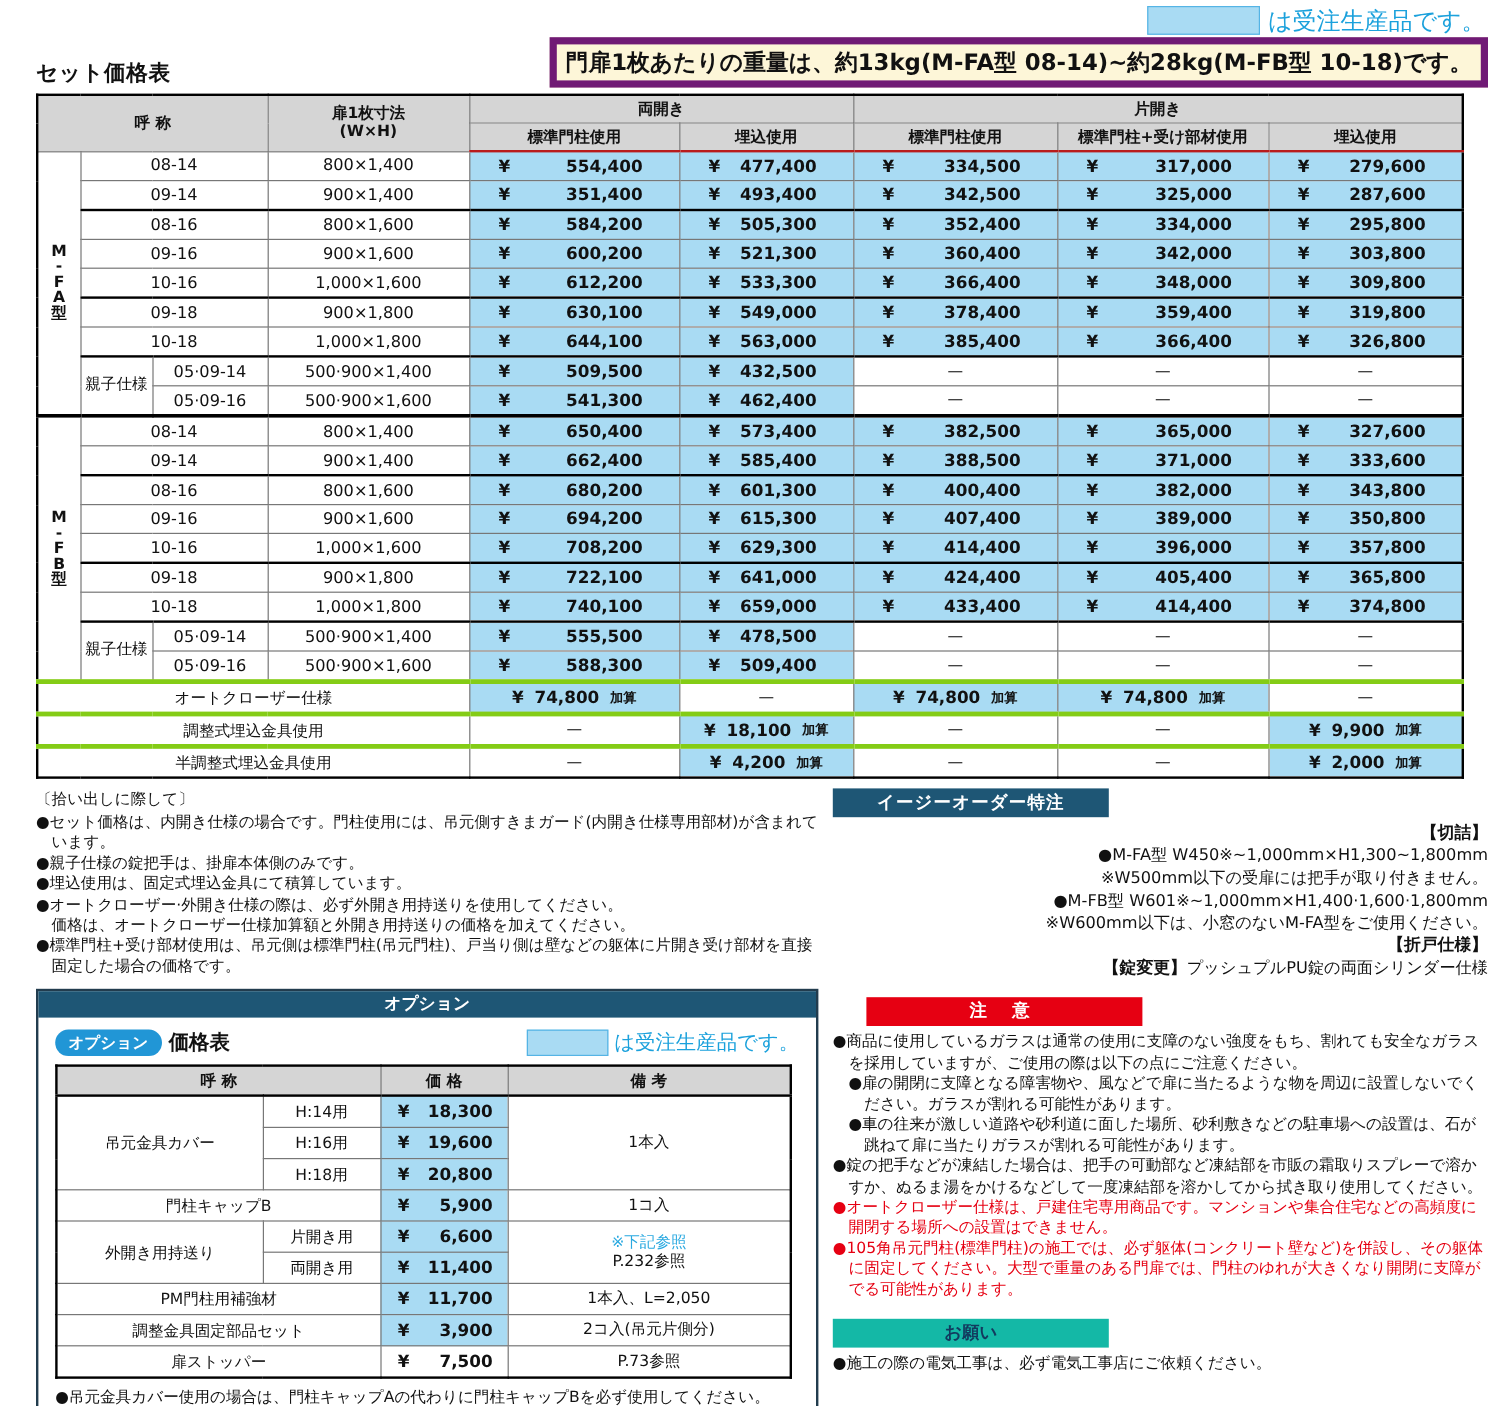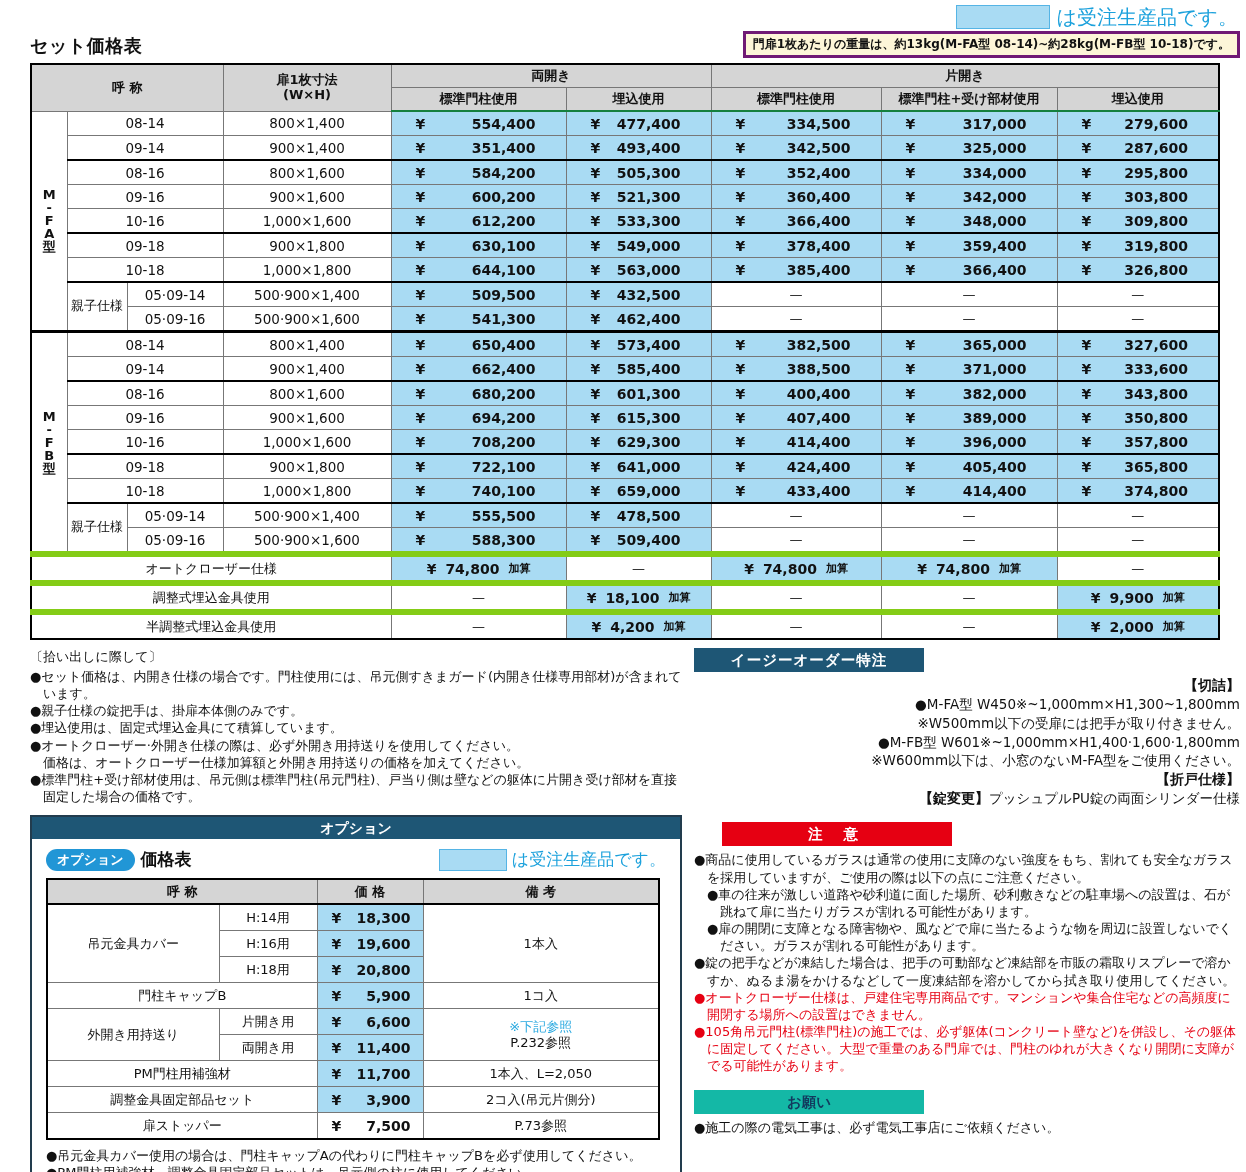--- a/index.html
+++ b/index.html
@@ -7,46 +7,46 @@
        font-family:"DejaVu Sans","Liberation Sans",sans-serif;color:#111;}
   .page{position:relative;box-sizing:border-box;padding:4px 6px 0 30px;}
 
   
   .legend-row{display:flex;justify-content:flex-end;align-items:center;height:26px;padding-right:2px;}
   .legend{display:flex;align-items:center;gap:7px;}
   .legend .swatch{width:92px;height:22px;background:#a9dbf3;border:1px solid #55b4e5;}
   .legend .ltext{color:#1ba1dc;font-size:20px;}
   .header-row{display:flex;justify-content:space-between;align-items:flex-end;margin-top:1px;}
   .title{font-size:18px;font-weight:bold;letter-spacing:.5px;}
-  .weight-note{border:3px solid #701a75;background:#fdf6d8;font-weight:bold;font-size:12px;
+  .weight-note{border:6px solid #701a75;background:#fdf6d8;font-weight:bold;font-size:19px;
                padding:2px 7px;white-space:nowrap;}
 
   
   table{border-collapse:collapse;}
   .main-table{width:1188px;margin-top:5px;table-layout:fixed;}
   .main-table th,.main-table td{border:1px solid #777;text-align:center;vertical-align:middle;
         font-size:13px;padding:0;overflow:hidden;}
   .main-table thead th{background:#d5d5d5;font-weight:bold;height:22px;}
   .main-table{border:2px solid #000;}
-  .main-table thead tr:last-child th{border-bottom:2px solid #15803d;}
+  .main-table thead tr:last-child th{border-bottom:2px solid #b91c1c;}
   .main-table td{height:23px;}
   .pre{white-space:pre-line;line-height:1.15;}
   .vlabel{font-weight:bold;line-height:1.0;white-space:pre-line;font-size:13px;}
   td.cell-name,td.cell-size{background:#fff;font-size:13.5px;}
   td.oyako{background:#fff;font-size:13px;line-height:1.1;}
   td.price{background:#a9dbf3;}
   td.dash{background:#fff;}
   .pwrap{display:flex;justify-content:space-between;align-items:center;padding:0 30px 0 24px;
          font-weight:bold;font-size:14px;}
   .pwrap .yen{font-weight:bold;}
   .awrap{display:flex;justify-content:center;align-items:center;gap:9px;font-weight:bold;font-size:14px;}
   .awrap .add{font-size:11px;}
   tr.gs td{border-top:2px solid #000;}
   tr.sec td{border-top:3px solid #000;}
-  tr.extra td{border-top:6px solid #84cc16;}
+  tr.extra td{border-top:4px solid #84cc16;}
   td.extra-label{background:#fff;font-size:13px;}
 
   
   .two-col{display:flex;gap:12px;margin-top:8px;align-items:flex-start;}
   .left-col{width:652px;}
   .right-col{width:550px;}
 
   .pickup-title{font-size:13px;margin-bottom:2px;}
   .note-item{font-size:13px;line-height:1.32;padding-left:1em;text-indent:-1em;white-space:pre-line;}
   .note-item.red{color:#e60012;}
@@ -914,22 +914,22 @@
           <div class="easy-line"><span>※W500mm以下の受扉には把手が取り付きません。</span></div>
           <div class="easy-line"><span>●M-FB型 W601※~1,000mm×H1,400·1,600·1,800mm</span></div>
           <div class="easy-line"><span>※W600mm以下は、小窓のないM-FA型をご使用ください。</span></div>
           <div class="easy-line"><span class="b">【折戸仕様】</span></div>
           <div class="easy-line"><span class="b">【錠変更】</span><span>プッシュプルPU錠の両面シリンダー仕様</span></div>
         </div>
 
       <div class="section-bar bar-caution">注 意</div>
       <div class="caution-items" id="caution-items">
           <div class="note-item">●商品に使用しているガラスは通常の使用に支障のない強度をもち、割れても安全なガラスを採用していますが、ご使用の際は以下の点にご注意ください。</div>
+          <div class="note-item sub">●扉の開閉に支障となる障害物や、風などで扉に当たるような物を周辺に設置しないでください。ガラスが割れる可能性があります。</div>
           <div class="note-item sub">●車の往来が激しい道路や砂利道に面した場所、砂利敷きなどの駐車場への設置は、石が跳ねて扉に当たりガラスが割れる可能性があります。</div>
-          <div class="note-item sub">●扉の開閉に支障となる障害物や、風などで扉に当たるような物を周辺に設置しないでください。ガラスが割れる可能性があります。</div>
           <div class="note-item">●錠の把手などが凍結した場合は、把手の可動部など凍結部を市販の霜取りスプレーで溶かすか、ぬるま湯をかけるなどして一度凍結部を溶かしてから拭き取り使用してください。</div>
           <div class="note-item red">●オートクローザー仕様は、戸建住宅専用商品です。マンションや集合住宅などの高頻度に開閉する場所への設置はできません。</div>
           <div class="note-item red">●105角吊元門柱(標準門柱)の施工では、必ず躯体(コンクリート壁など)を併設し、その躯体に固定してください。大型で重量のある門扉では、門柱のゆれが大きくなり開閉に支障がでる可能性があります。</div>
         </div>
 
       <div class="section-bar bar-request">お願い</div>
       <div class="request-items" id="request-items">
           <div class="note-item">●施工の際の電気工事は、必ず電気工事店にご依頼ください。</div>
         </div>
     </div>

